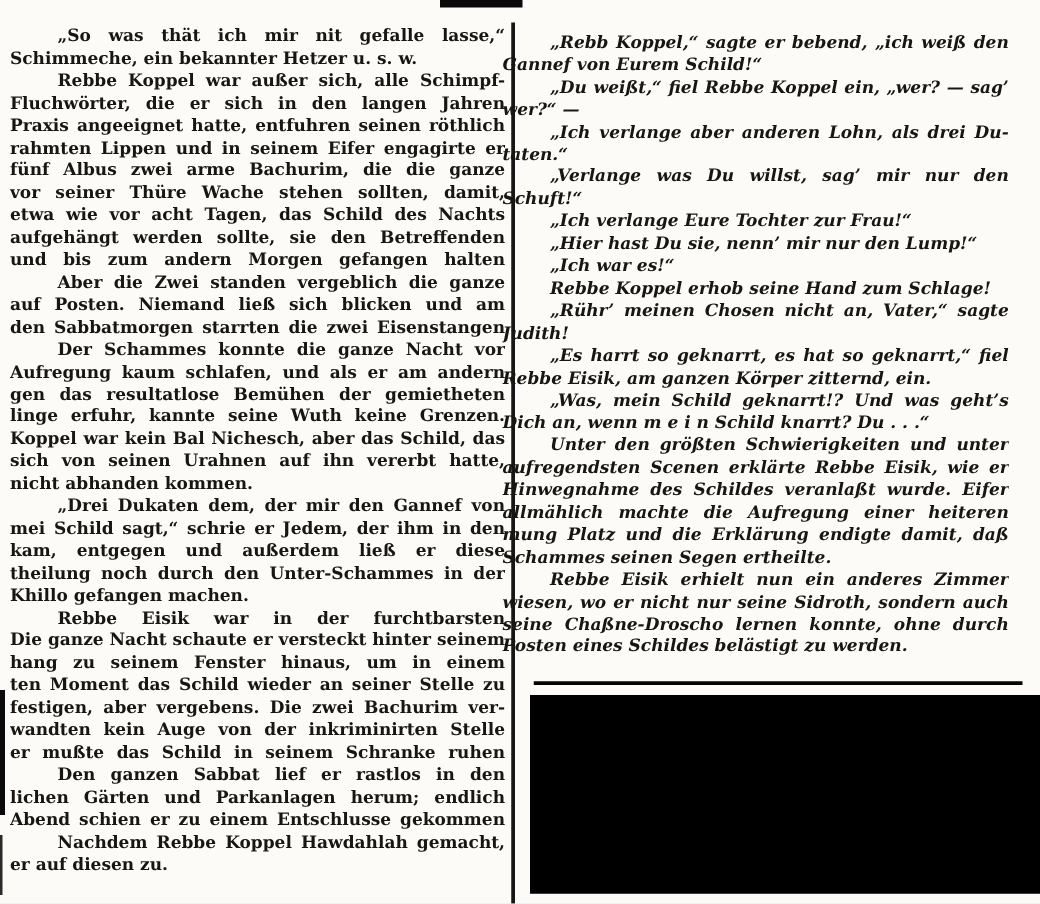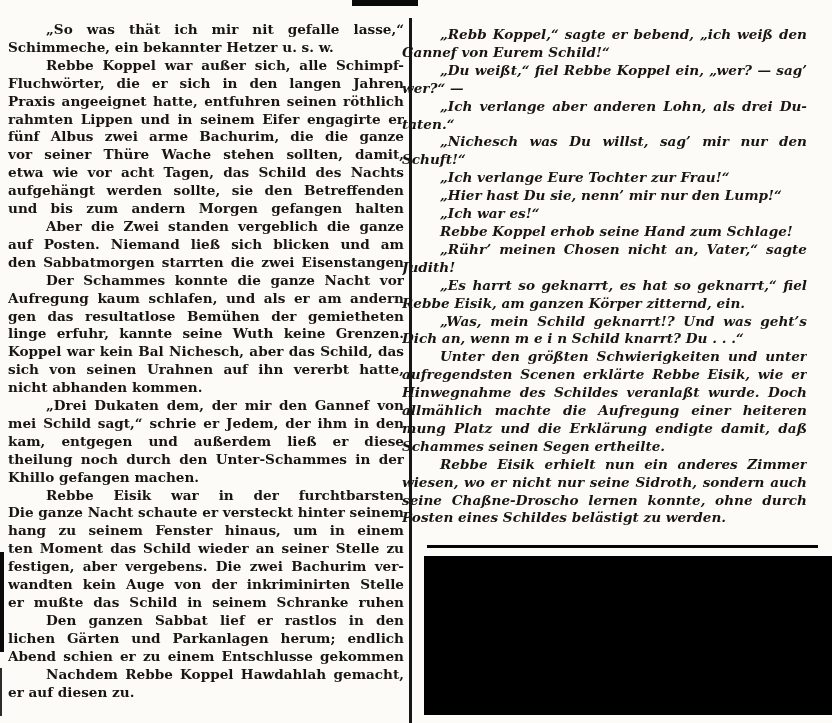--- a/index.html
+++ b/index.html
@@ -103,35 +103,35 @@
 
   <div class="divider"></div>
 
   <div class="col col-right">
       <div class="line indent">„Rebb Koppel,“ sagte er bebend, „ich weiß den</div>
       <div class="line end">Gannef von Eurem Schild!“</div>
       <div class="line indent">„Du weißt,“ fiel Rebbe Koppel ein, „wer? — sag’</div>
       <div class="line end">wer?“ —</div>
       <div class="line indent">„Ich verlange aber anderen Lohn, als drei Du-</div>
       <div class="line end">taten.“</div>
-      <div class="line indent">„Nichesch was Du willst, sag’ mir nur den</div>
+      <div class="line indent">„Verlange was Du willst, sag’ mir nur den</div>
       <div class="line end">Schuft!“</div>
       <div class="line indent end">„Ich verlange Eure Tochter zur Frau!“</div>
       <div class="line indent end">„Hier hast Du sie, nenn’ mir nur den Lump!“</div>
       <div class="line indent end">„Ich war es!“</div>
       <div class="line indent end">Rebbe Koppel erhob seine Hand zum Schlage!</div>
       <div class="line indent">„Rühr’ meinen Chosen nicht an, Vater,“ sagte</div>
       <div class="line end">Judith!</div>
       <div class="line indent">„Es harrt so geknarrt, es hat so geknarrt,“ fiel</div>
       <div class="line end">Rebbe Eisik, am ganzen Körper zitternd, ein.</div>
       <div class="line indent">„Was, mein Schild geknarrt!? Und was geht’s</div>
       <div class="line end">Dich an, wenn m e i n Schild knarrt? Du . . .“</div>
       <div class="line indent">Unter den größten Schwierigkeiten und unter den</div>
       <div class="line">aufregendsten Scenen erklärte Rebbe Eisik, wie er zur</div>
-      <div class="line">Hinwegnahme des Schildes veranlaßt wurde. Doch</div>
+      <div class="line">Hinwegnahme des Schildes veranlaßt wurde. Eifer</div>
       <div class="line">allmählich machte die Aufregung einer heiteren Stim-</div>
       <div class="line">mung Platz und die Erklärung endigte damit, daß</div>
       <div class="line end">Schammes seinen Segen ertheilte.</div>
       <div class="line indent">Rebbe Eisik erhielt nun ein anderes Zimmer ange-</div>
       <div class="line">wiesen, wo er nicht nur seine Sidroth, sondern auch</div>
       <div class="line">seine Chaßne-Droscho lernen konnte, ohne durch das</div>
       <div class="line end">Posten eines Schildes belästigt zu werden.</div>
     </div>
 
   <div class="hrule"></div>

